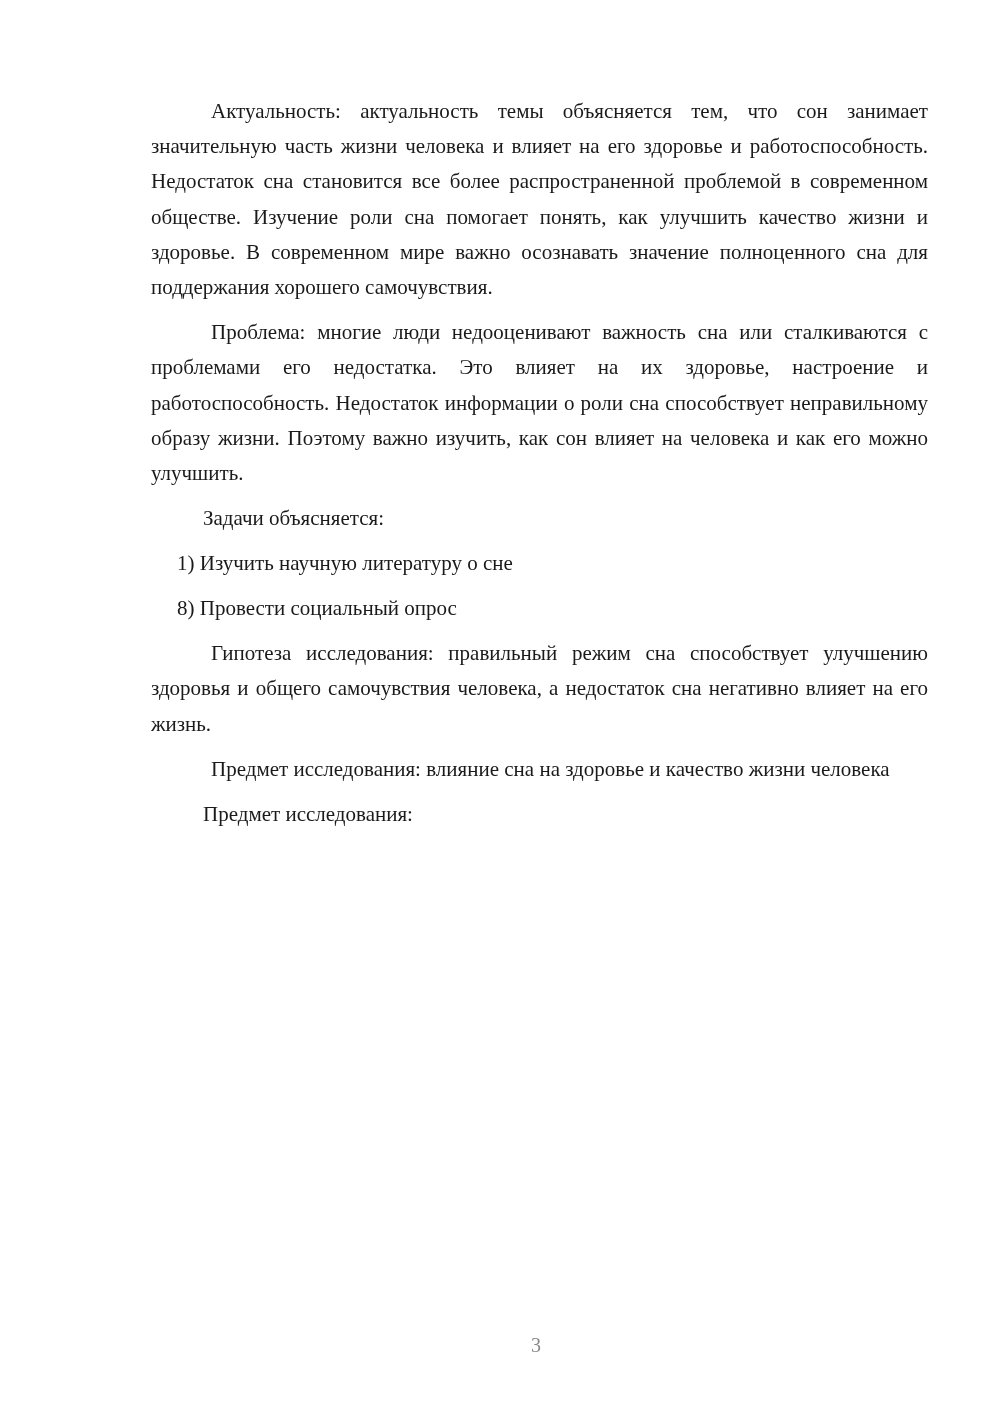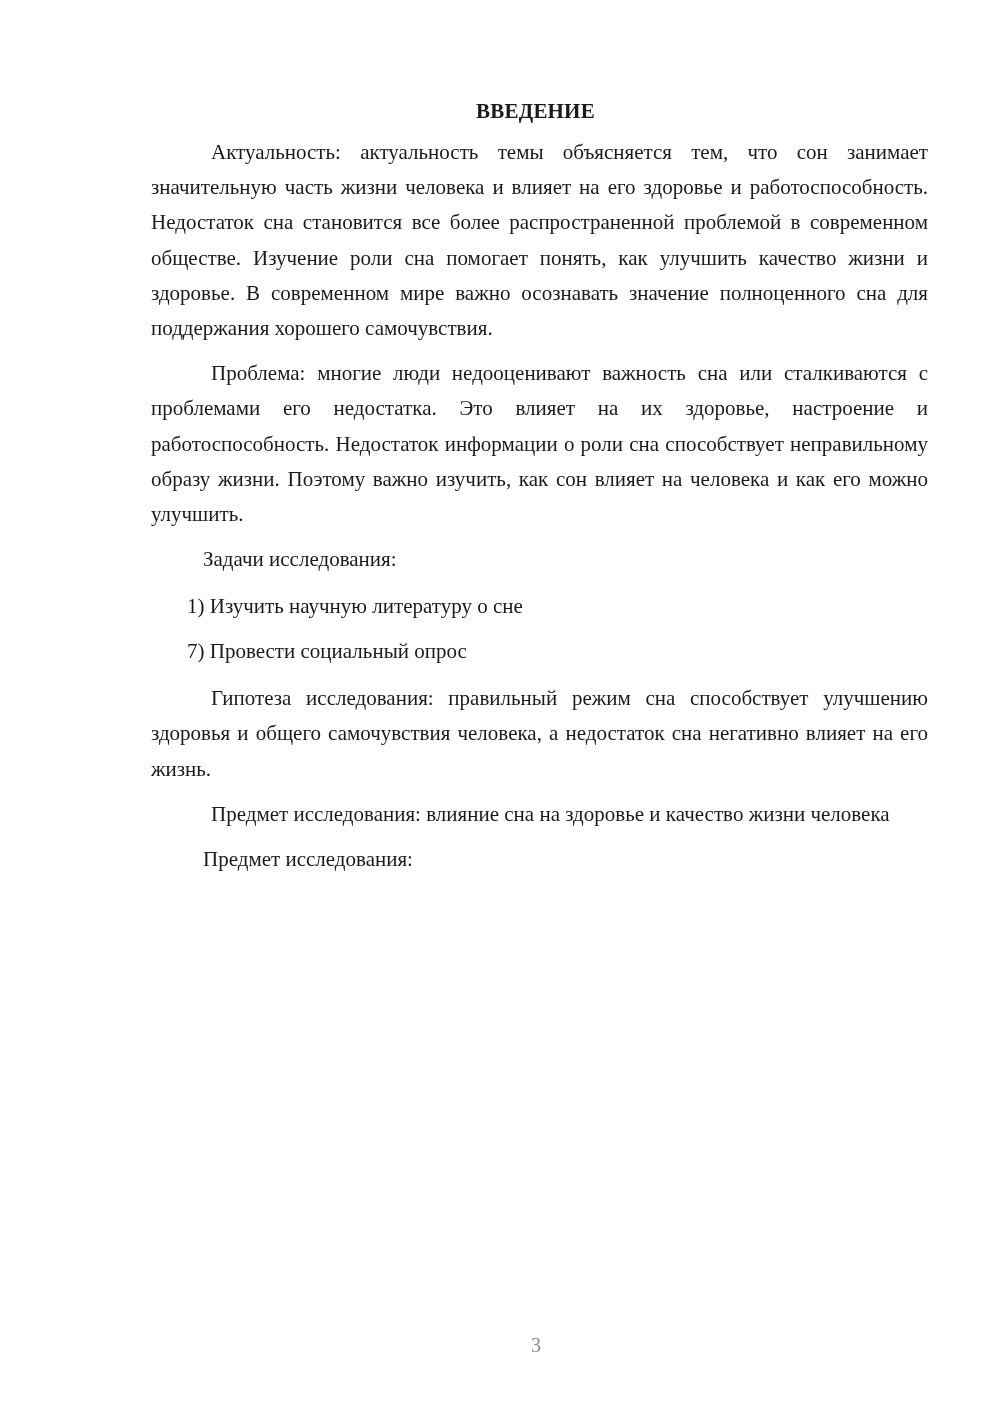--- a/index.html
+++ b/index.html
@@ -37,21 +37,21 @@
       margin: 0 0 10px 8px;
     }
     .plain {
       font-size: 21px;
       line-height: 35px;
       text-indent: 60px;
       margin: 0 0 10px 0;
     }
     .list {
       list-style: none;
-      margin: 12px;
+      margin: 2px;
       padding: 0;
     }
     .list li {
       font-size: 21px;
       line-height: 35px;
       padding-left: 32px;
       margin: 0 0 10px 0;
     }
     .page-number {
       position: absolute;
@@ -60,32 +60,31 @@
       top: 1334px;
       text-align: center;
       font-size: 20px;
       color: #8a8a8a;
     }
   </style>
 </head>
 <body>
 
 <div class="page">
-  <h1 class="title">ВВЕДЕНИЕ</h1>
 
   <p class="para">Актуальность: актуальность темы объясняется тем, что сон занимает значительную часть жизни человека и влияет на его здоровье и работоспособность. Недостаток сна становится все более распространенной проблемой в современном обществе. Изучение роли сна помогает понять, как улучшить качество жизни и здоровье. В современном мире важно осознавать значение полноценного сна для поддержания хорошего самочувствия.</p>
 
   <p class="para">Проблема: многие люди недооценивают важность сна или сталкиваются с проблемами его недостатка. Это влияет на их здоровье, настроение и работоспособность. Недостаток информации о роли сна способствует неправильному образу жизни. Поэтому важно изучить, как сон влияет на человека и как его можно улучшить.</p>
 
 
-  <p class="plain">Задачи исследования:</p>
+  <p class="plain">Задачи объясняется:</p>
 
   <ul class="list">
     <li>1) Изучить научную литературу о сне</li>
-    <li>7) Провести социальный опрос</li>
+    <li>8) Провести социальный опрос</li>
   </ul>
 
 
   <p class="para">Гипотеза исследования: правильный режим сна способствует улучшению здоровья и общего самочувствия человека, а недостаток сна негативно влияет на его жизнь.</p>
 
   <p class="para">Предмет исследования: влияние сна на здоровье и качество жизни человека</p>
 
   <p class="plain">Предмет исследования:</p>
 </div>
 

